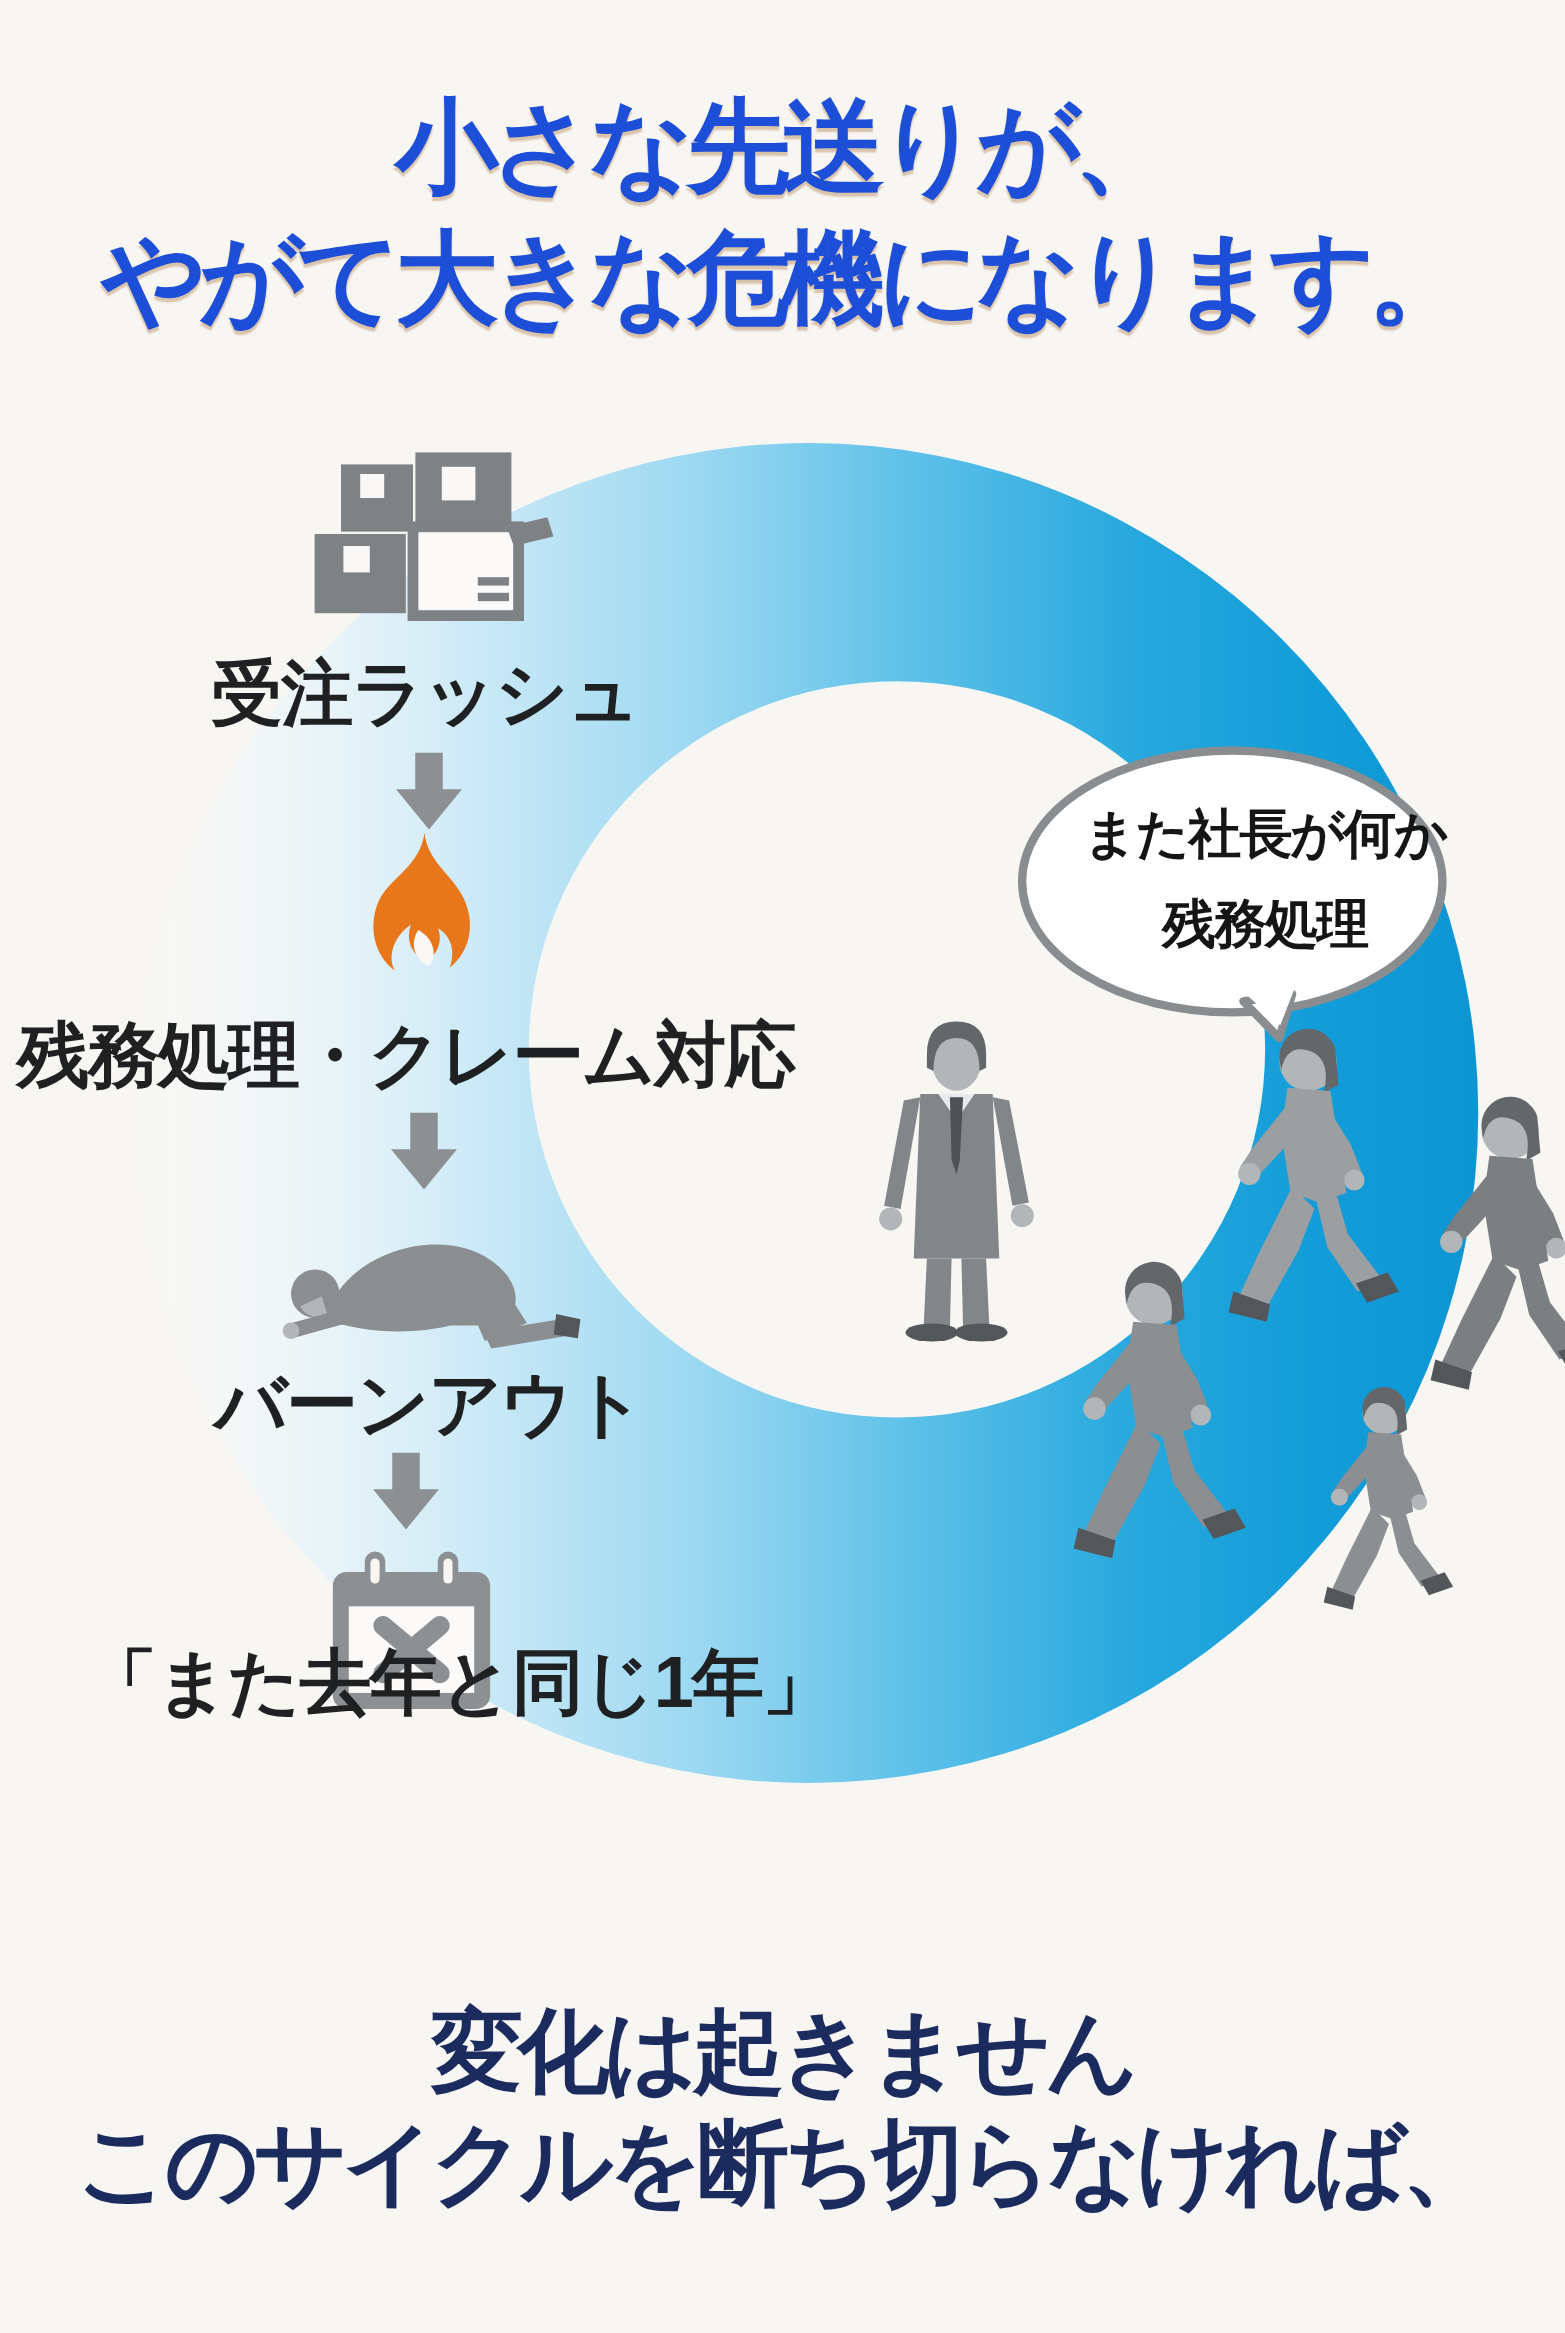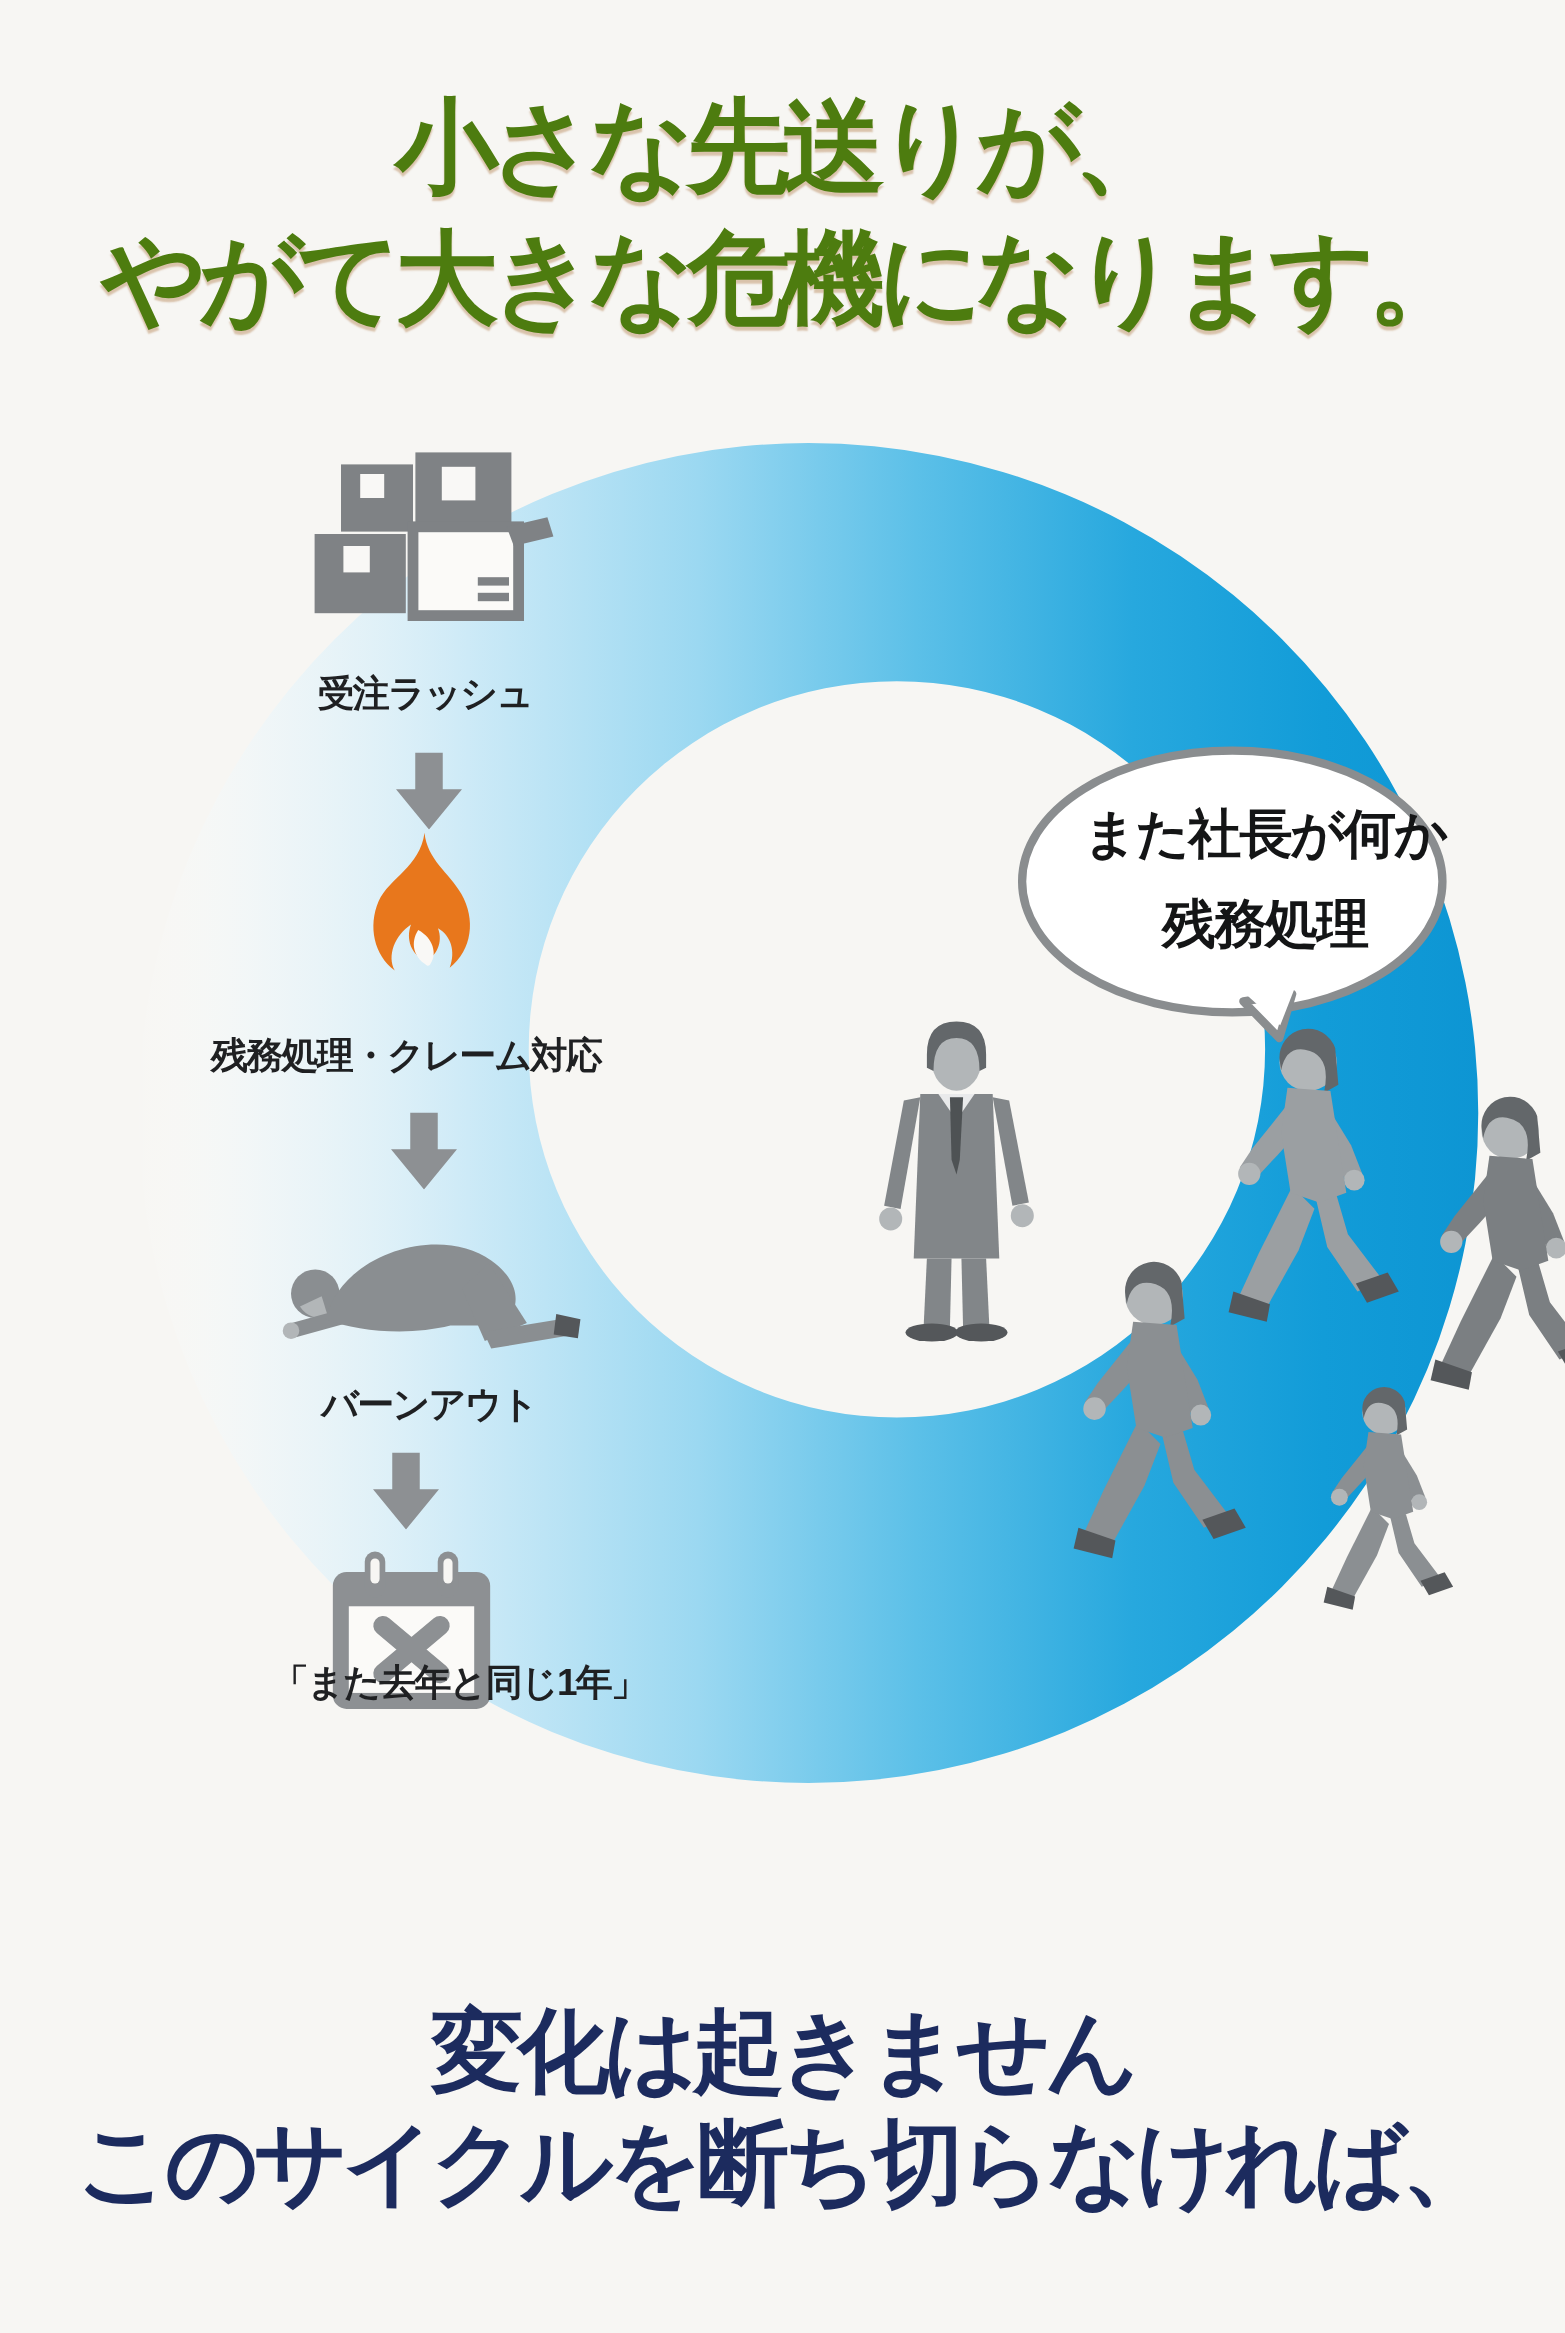--- a/index.html
+++ b/index.html
@@ -19,33 +19,33 @@
     width:100%;
     text-align:center;
     font-weight:900;
     line-height:1.28;
     letter-spacing:-7.4px;
     white-space:nowrap;
   }
   #top-headline{
     top:81px;left:0;
     font-size:103px;
-    color:#4d7c0f;
+    color:#1d4ed8;
     text-shadow:0 3.7px 1.8px rgba(150,75,8,0.30);
   }
   #bottom-headline{
     top:1995px;left:0;
     font-size:92px;
     color:#1C2B5E;
     letter-spacing:-5.5px;
     line-height:1.22;
   }
   
   .step-label{
-    font-size:37px;
+    font-size:72px;
     font-weight:900;
     color:#1f2022;
     letter-spacing:-1.8px;
     white-space:nowrap;
     transform:translate(-50%,-50%);
   }
   
   .bubble-text{
     font-size:53px;
     font-weight:900;

